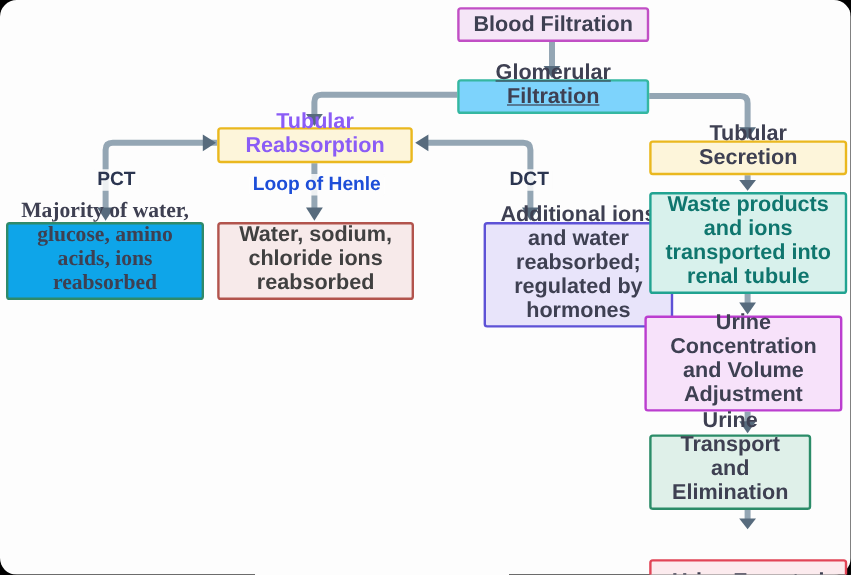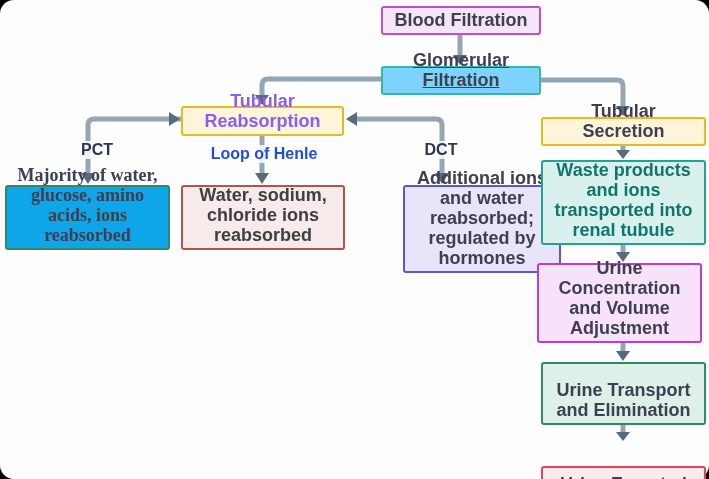--- a/index.html
+++ b/index.html
@@ -15,21 +15,21 @@
   
   .n-blood        {left:381px;top:6px;  width:160px;height:29px;}
   .n-glomerular   {left:381px;top:66px; width:160px;height:29px;}
   .n-reabsorption {left:181px;top:106px;width:163px;height:30px;}
   .n-secretion    {left:541px;top:117px;width:165px;height:29px;}
   .n-pct          {left:5px;  top:185px;width:165px;height:65px;}
   .n-loh          {left:181px;top:185px;width:164px;height:65px;}
   .n-dct          {left:363px;top:185px;width:158px;height:88px;margin-left:40px;}
   .n-waste        {left:541px;top:160px;width:165px;height:85px;}
   .n-conc         {left:509px;top:263px;width:165px;height:80px;margin-left:28px;}
-  .n-transport    {left:541px;top:362px;width:165px;height:63px;}
+  .n-transport    {left:541px;top:362px;width:135px;height:63px;}
   .n-excreted     {left:541px;top:442px;width:165px;height:33px;}
   
   .edge-label{position:absolute;transform:translate(-50%,-50%);font-size:16px;font-weight:700;
               color:#2b3550;background:rgba(253,253,253,0.85);padding:0 3px;border-radius:2px;
               white-space:nowrap;}
   .el-pct{left:97px;top:150px;}
   .el-loh{left:264px;top:154px;}
   .el-dct{left:441px;top:150px;}
 </style>
 </head>

